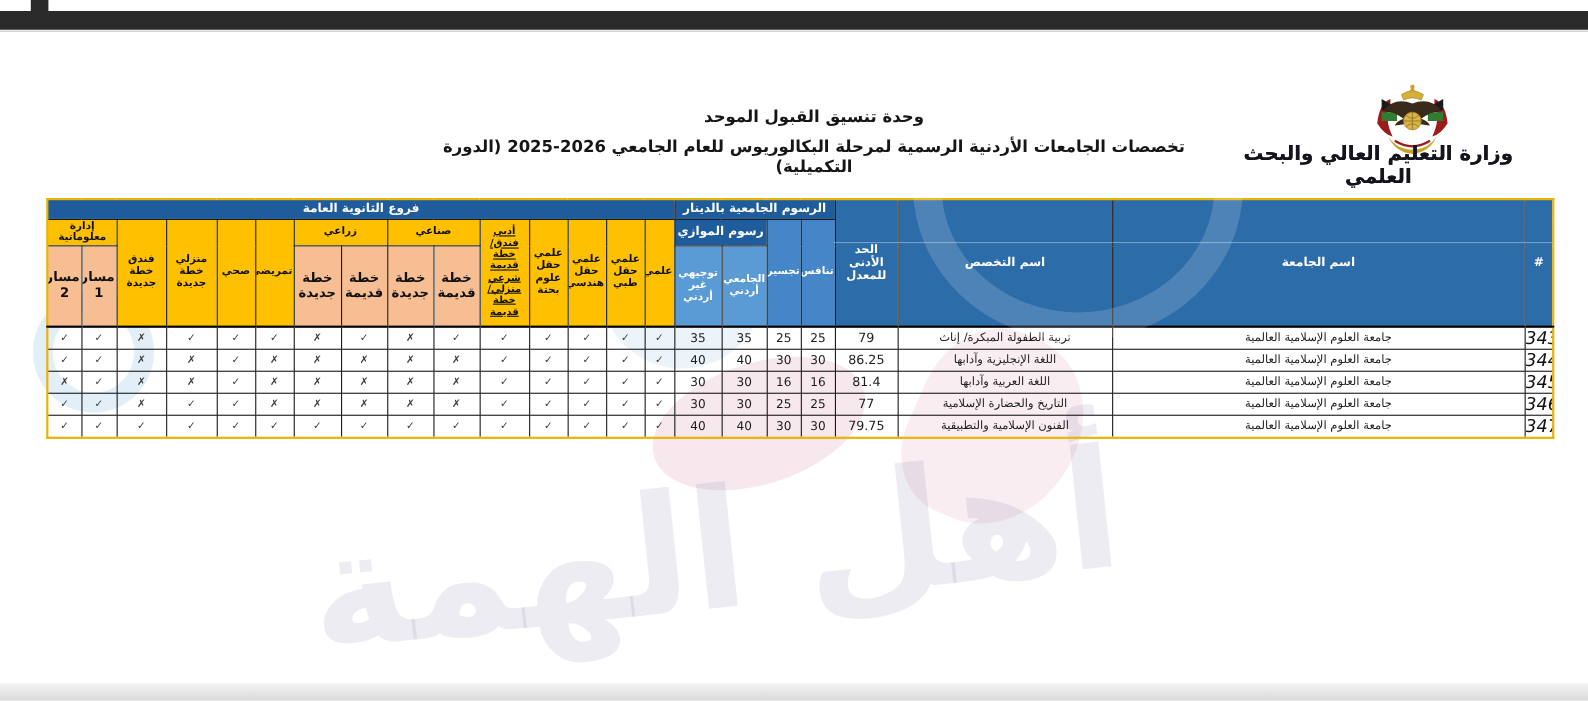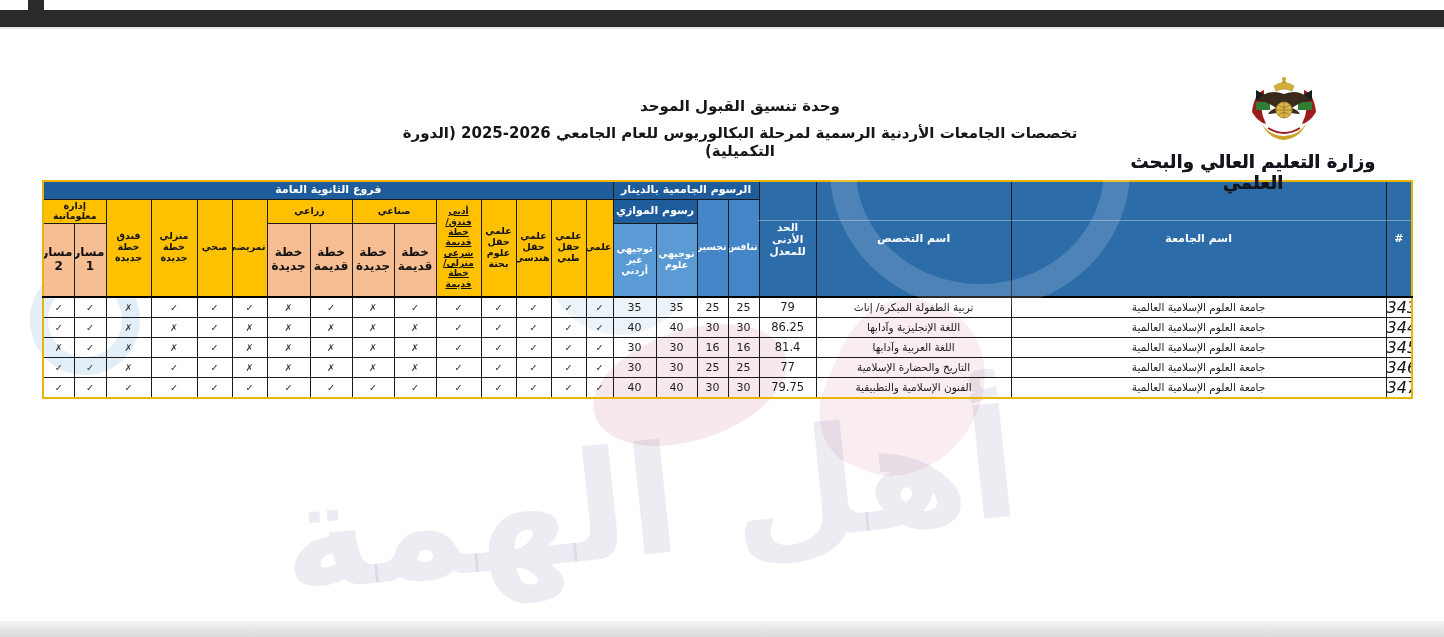--- a/index.html
+++ b/index.html
@@ -19,21 +19,21 @@
   .topbar{position:absolute;left:0;top:10px;width:1444px;height:19px;background:#2a2a2a;border-bottom:2px solid #e6e6e6;}
   .bottombar{position:absolute;left:0;bottom:0;width:1444px;height:16px;background:linear-gradient(#f4f4f4,#dadada);}
 
   
   .titles{position:absolute;left:380px;top:97px;width:720px;text-align:center;direction:rtl;color:#161616;z-index:4;}
   .titles .l1{font-size:15px;font-weight:bold;}
   .titles .l2{font-size:15px;font-weight:bold;margin-top:9px;}
 
   
   .emblem{position:absolute;left:1234px;top:76px;width:100px;height:66px;z-index:4;}
-  .ministry{position:absolute;left:1128px;top:151px;width:250px;text-align:center;direction:rtl;
+  .ministry{position:absolute;left:1128px;top:129px;width:250px;text-align:center;direction:rtl;
             font-weight:bold;font-size:18px;color:#14141c;letter-spacing:-0.5px;z-index:4;
             text-shadow:0 0 0.6px #14141c;}
 
   
   .wm{position:absolute;pointer-events:none;}
   .wm-arc{left:830px;top:30px;width:300px;height:280px;border:26px solid rgba(255,255,255,0.16);border-radius:50%;z-index:3;}
   .wm-circle1{left:30px;top:265px;width:110px;height:110px;border:18px solid rgba(176,208,235,0.35);border-radius:50%;z-index:1;}
   .wm-circle2{left:545px;top:185px;width:150px;height:150px;background:rgba(186,214,238,0.28);border-radius:50%;z-index:1;}
   .wm-pink1{left:590px;top:330px;width:200px;height:110px;background:rgba(227,178,194,0.30);border-radius:50%;transform:rotate(-18deg);z-index:1;}
   .wm-pink2{left:830px;top:300px;width:150px;height:180px;background:rgba(231,186,200,0.26);border-radius:48% 52% 60% 40%;transform:rotate(24deg);z-index:1;}
@@ -164,21 +164,21 @@
           <th class="hfee-mid" rowspan="2" dir="rtl">تنافس</th>
         </tr>
         <tr class="rC">
           <th class="hsalmon" dir="rtl">مسار 2</th>
           <th class="hsalmon" dir="rtl">مسار 1</th>
           <th class="hsalmon" dir="rtl">خطة جديدة</th>
           <th class="hsalmon" dir="rtl">خطة قديمة</th>
           <th class="hsalmon" dir="rtl">خطة جديدة</th>
           <th class="hsalmon" dir="rtl">خطة قديمة</th>
           <th class="hfee-light" dir="rtl">توجيهي غير أردني</th>
-          <th class="hfee-light" dir="rtl">توجيهي علوم</th>
+          <th class="hfee-light" dir="rtl">الجامعي أردني</th>
         </tr>
       </thead>
       <tbody id="rows">
           <tr>
             <td class="chk">✓</td>
             <td class="chk">✓</td>
             <td class="chk">✗</td>
             <td class="chk">✓</td>
             <td class="chk">✓</td>
             <td class="chk">✓</td>

